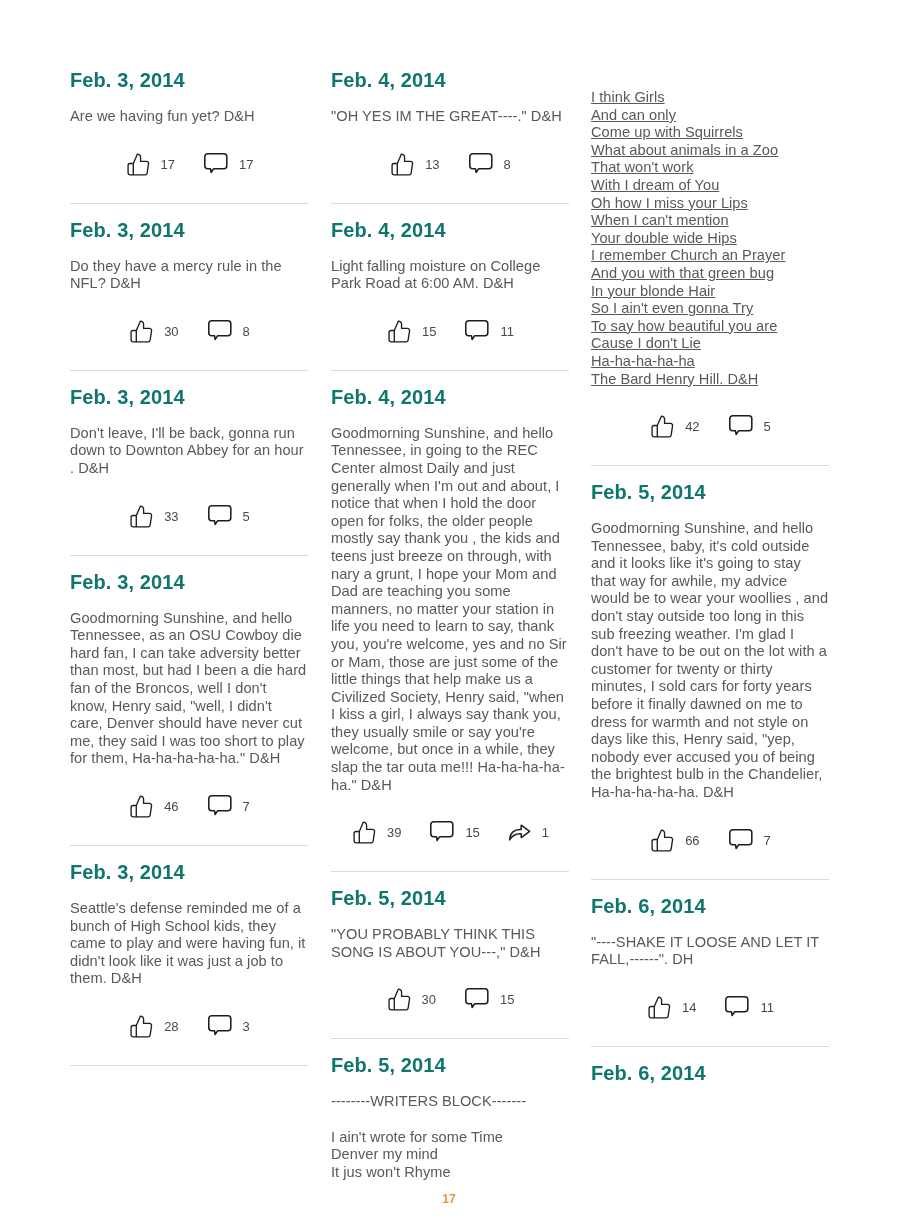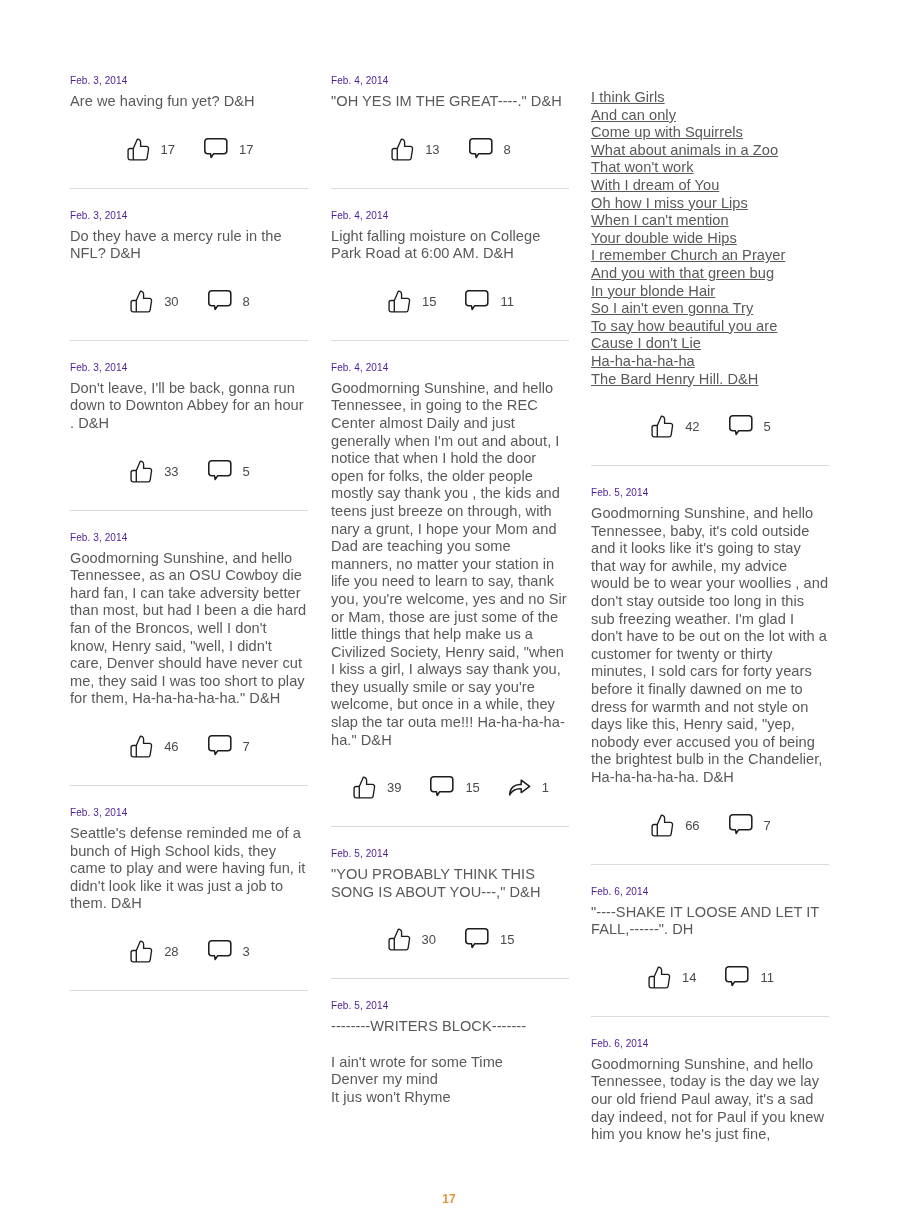--- a/index.html
+++ b/index.html
@@ -4,23 +4,23 @@
 <style>
   html,body{margin:0;padding:0;}
   body{
     width:898px;height:1228px;background:#ffffff;position:relative;overflow:hidden;
     font-family:"Liberation Sans","DejaVu Sans",sans-serif;
   }
   .col{position:absolute;top:72px;width:238px;}
   #col1{left:70px;}
   #col2{left:331px;}
   #col3{left:591px;}
-  .post-date{font-size:10px;font-weight:400;color:#4c1d95;line-height:17px;letter-spacing:.1px;}
+  .post-date{font-size:20px;font-weight:700;color:#0f766e;line-height:17px;letter-spacing:.1px;}
   .post-body{
-    margin-top:4px;font-size:14.6px;line-height:17.6px;color:#58595b;
+    margin-top:19px;font-size:14.6px;line-height:17.6px;color:#58595b;
     white-space:pre-line;letter-spacing:.05px;
   }
   .post.no-date-post{padding-top:17px;}
   .post.no-date-post .post-body{margin-top:0;text-decoration:underline;}
   .engage{margin-top:26px;display:flex;justify-content:center;align-items:center;gap:26px;}
   .eng{display:flex;align-items:center;gap:9px;font-size:13px;color:#4a4a4a;}
   .eng svg{display:block;}
   .divider{border-top:1px solid #dadada;margin-top:26px;margin-bottom:18px;}
   #page-num{
     position:absolute;left:0;right:0;top:1192px;text-align:center;
@@ -337,16 +337,15 @@
               <path d="M5 1.5h14c1.4 0 2.5 1.1 2.5 2.5v7.5c0 1.4-1.1 2.5-2.5 2.5h-8.5l-2.2 3.2-0.5-3.2h-2.3c-1.4 0-2.5-1.1-2.5-2.5v-7.5c0-1.4 1.1-2.5 2.5-2.5z"></path>
             </svg>
           </span>
           <span class="eng-count">11</span>
         </span>
       </div>
       <div class="divider"></div>
     </div>
     <div class="post">
       <div class="post-date">Feb. 6, 2014</div>
-      <div class="post-body">Goodmorning Sunshine, and hello Tennessee, today is the day we lay our old friend Paul away, it's a sad day indeed, not for Paul if you knew him you know he's just fine,</div>
     </div>
   </div>
 <div id="page-num">17</div>
 
 </body></html>

